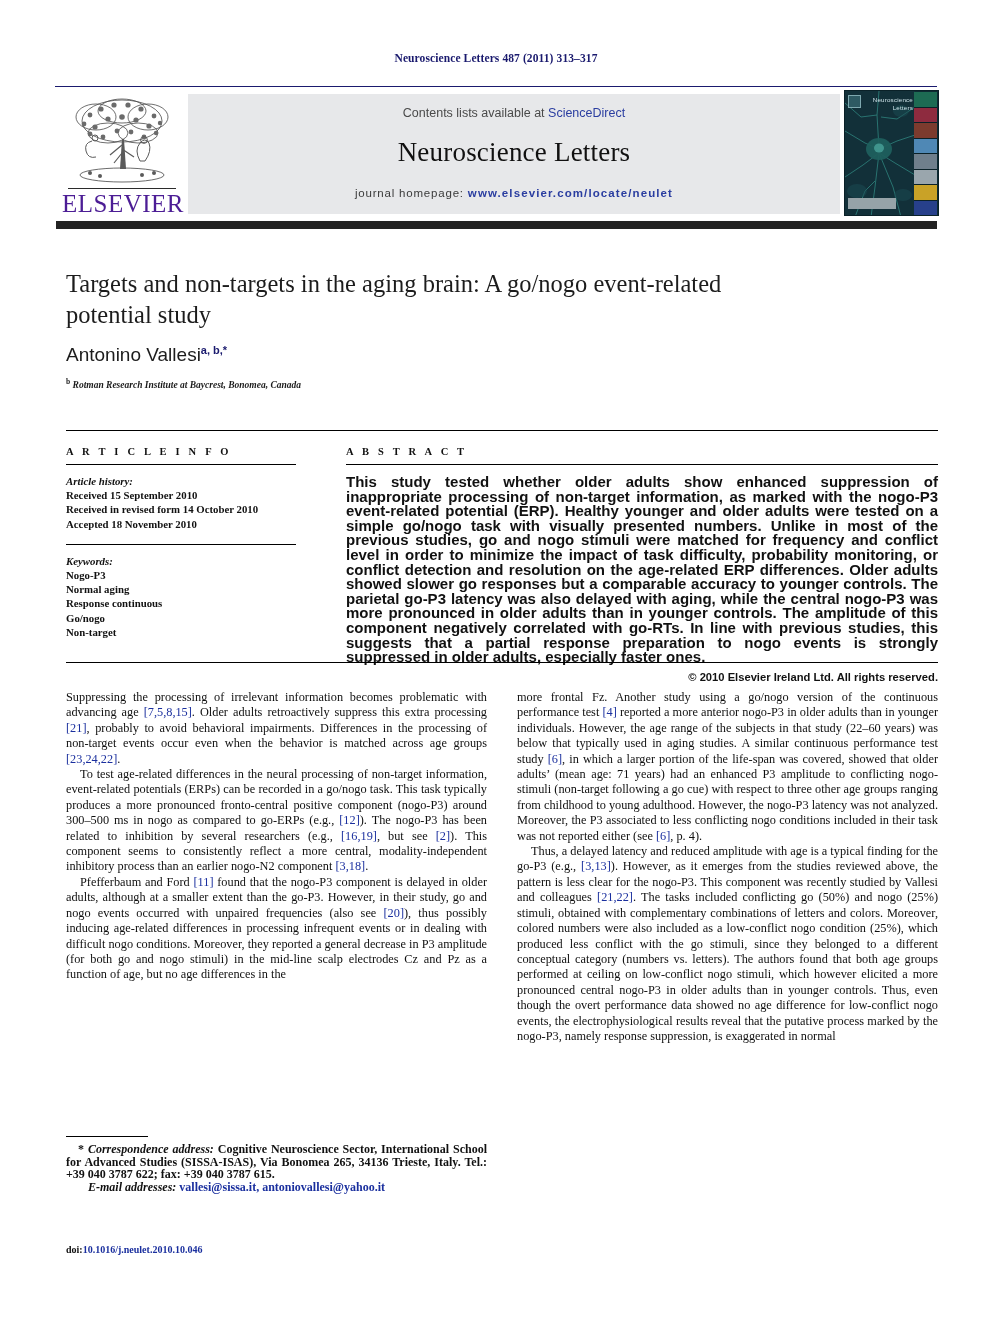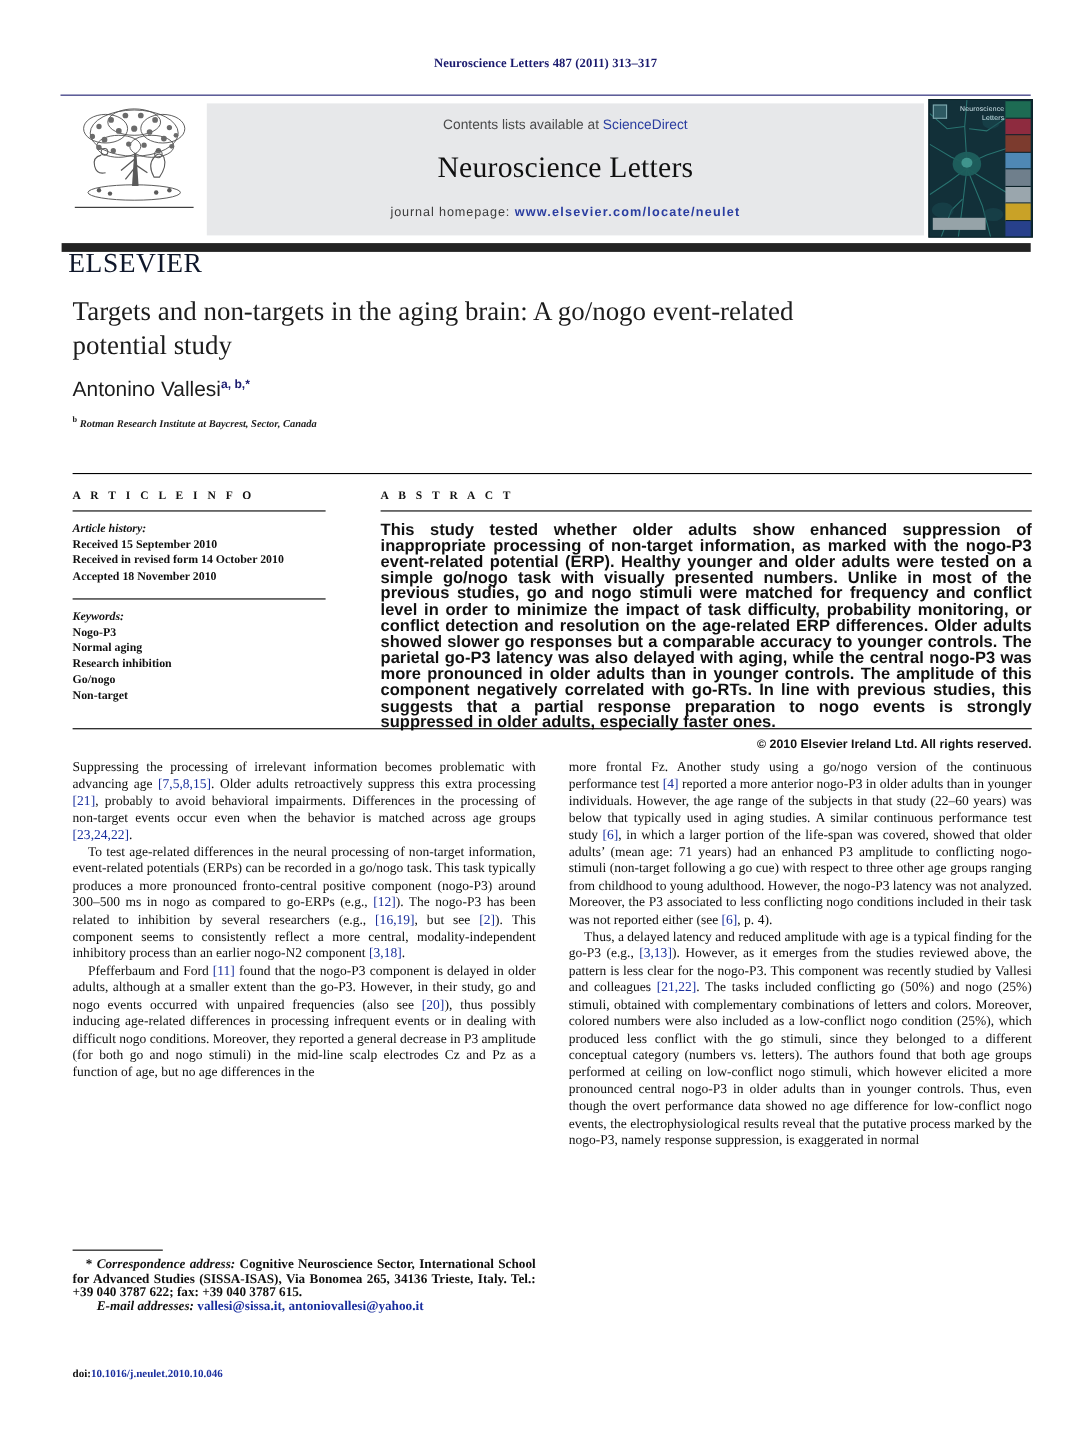--- a/index.html
+++ b/index.html
@@ -55,23 +55,22 @@
   .els-rule {
     position: absolute; left: 6px; top: 95px; width: 108px; height: 1.4px;
     background: #2b2b2b;
   }
   .els-word {
     position: absolute; left: 0; top: 97px; width: 120px;
     text-align: center;
     font-family: "Liberation Serif", serif;
     font-size: 25px;
     letter-spacing: .5px;
-    color: #0f172a;
+    color: #4c1d95;
     line-height: 28px;
-    margin-top: 36px;
   }
 
   .graybox {
     position: absolute;
     left: 133px; top: 4px;
     width: 652px; height: 120px;
     background: #e7e8ea;
   }
   .gb-contents {
     position: absolute; left: 0; top: 12px; width: 652px;
@@ -386,41 +385,41 @@
 
   <div class="black-bar"></div>
 
   <div class="title">Targets and non-targets in the aging brain: A go/nogo event-related potential study</div>
   <div class="authors">
     <span>Antonino Vallesi</span><sup>a, b,*</sup>
   </div>
   <div class="affil">
     <div>
       <sup>b</sup>
-      <span>Rotman Research Institute at Baycrest, Sector, Canada</span>
+      <span>Rotman Research Institute at Baycrest, Bonomea, Canada</span>
     </div>
   </div>
 
   <div class="info-rule-top"></div>
 
   <div class="col-info">
     <div class="sec-head">A R T I C L E   I N F O</div>
     <div class="hr-thin"></div>
     <div class="info-body">
       <div class="it">Article history:</div>
       <div>Received 15 September 2010</div>
       <div>Received in revised form 14 October 2010</div>
       <div>Accepted 18 November 2010</div>
     </div>
     <div class="hr-thin info-block2"></div>
     <div class="info-body">
       <div class="it">Keywords:</div>
       <div>Nogo-P3</div>
       <div>Normal aging</div>
-      <div>Research inhibition</div>
+      <div>Response continuous</div>
       <div>Go/nogo</div>
       <div>Non-target</div>
     </div>
   </div>
 
   <div class="col-abs">
     <div class="sec-head">A B S T R A C T</div>
     <div class="hr-thin"></div>
     <div class="abs-text">This study tested whether older adults show enhanced suppression of inappropriate processing of non-target information, as marked with the nogo-P3 event-related potential (ERP). Healthy younger and older adults were tested on a simple go/nogo task with visually presented numbers. Unlike in most of the previous studies, go and nogo stimuli were matched for frequency and conflict level in order to minimize the impact of task difficulty, probability monitoring, or conflict detection and resolution on the age-related ERP differences. Older adults showed slower go responses but a comparable accuracy to younger controls. The parietal go-P3 latency was also delayed with aging, while the central nogo-P3 was more pronounced in older adults than in younger controls. The amplitude of this component negatively correlated with go-RTs. In line with previous studies, this suggests that a partial response preparation to nogo events is strongly suppressed in older adults, especially faster ones.</div>
     <div class="abs-copy">© 2010 Elsevier Ireland Ltd. All rights reserved.</div>

